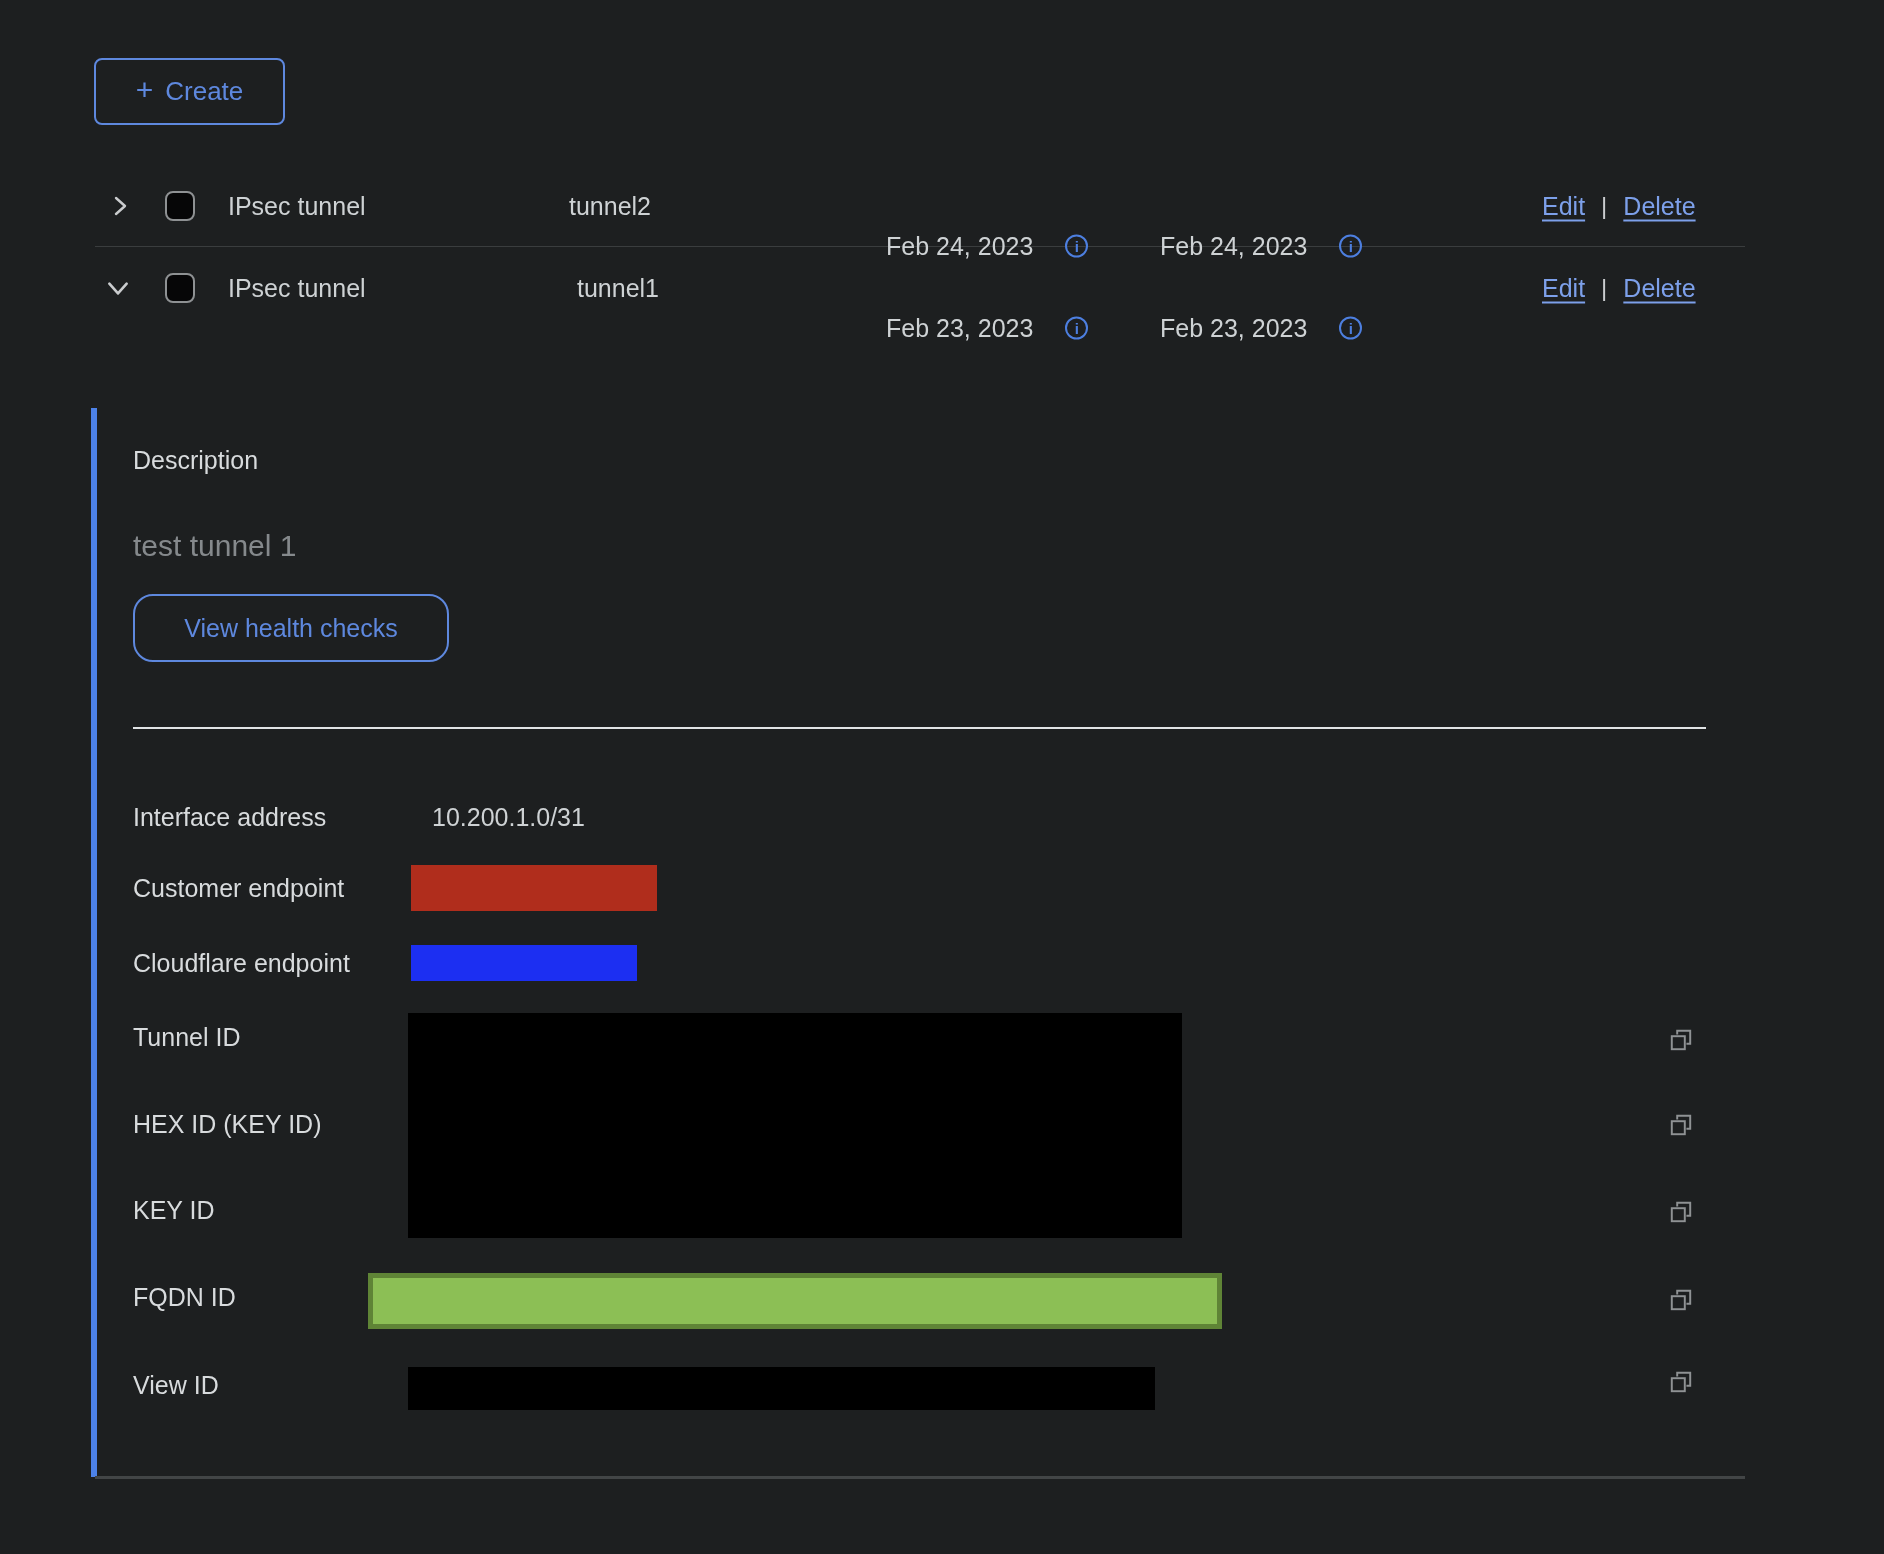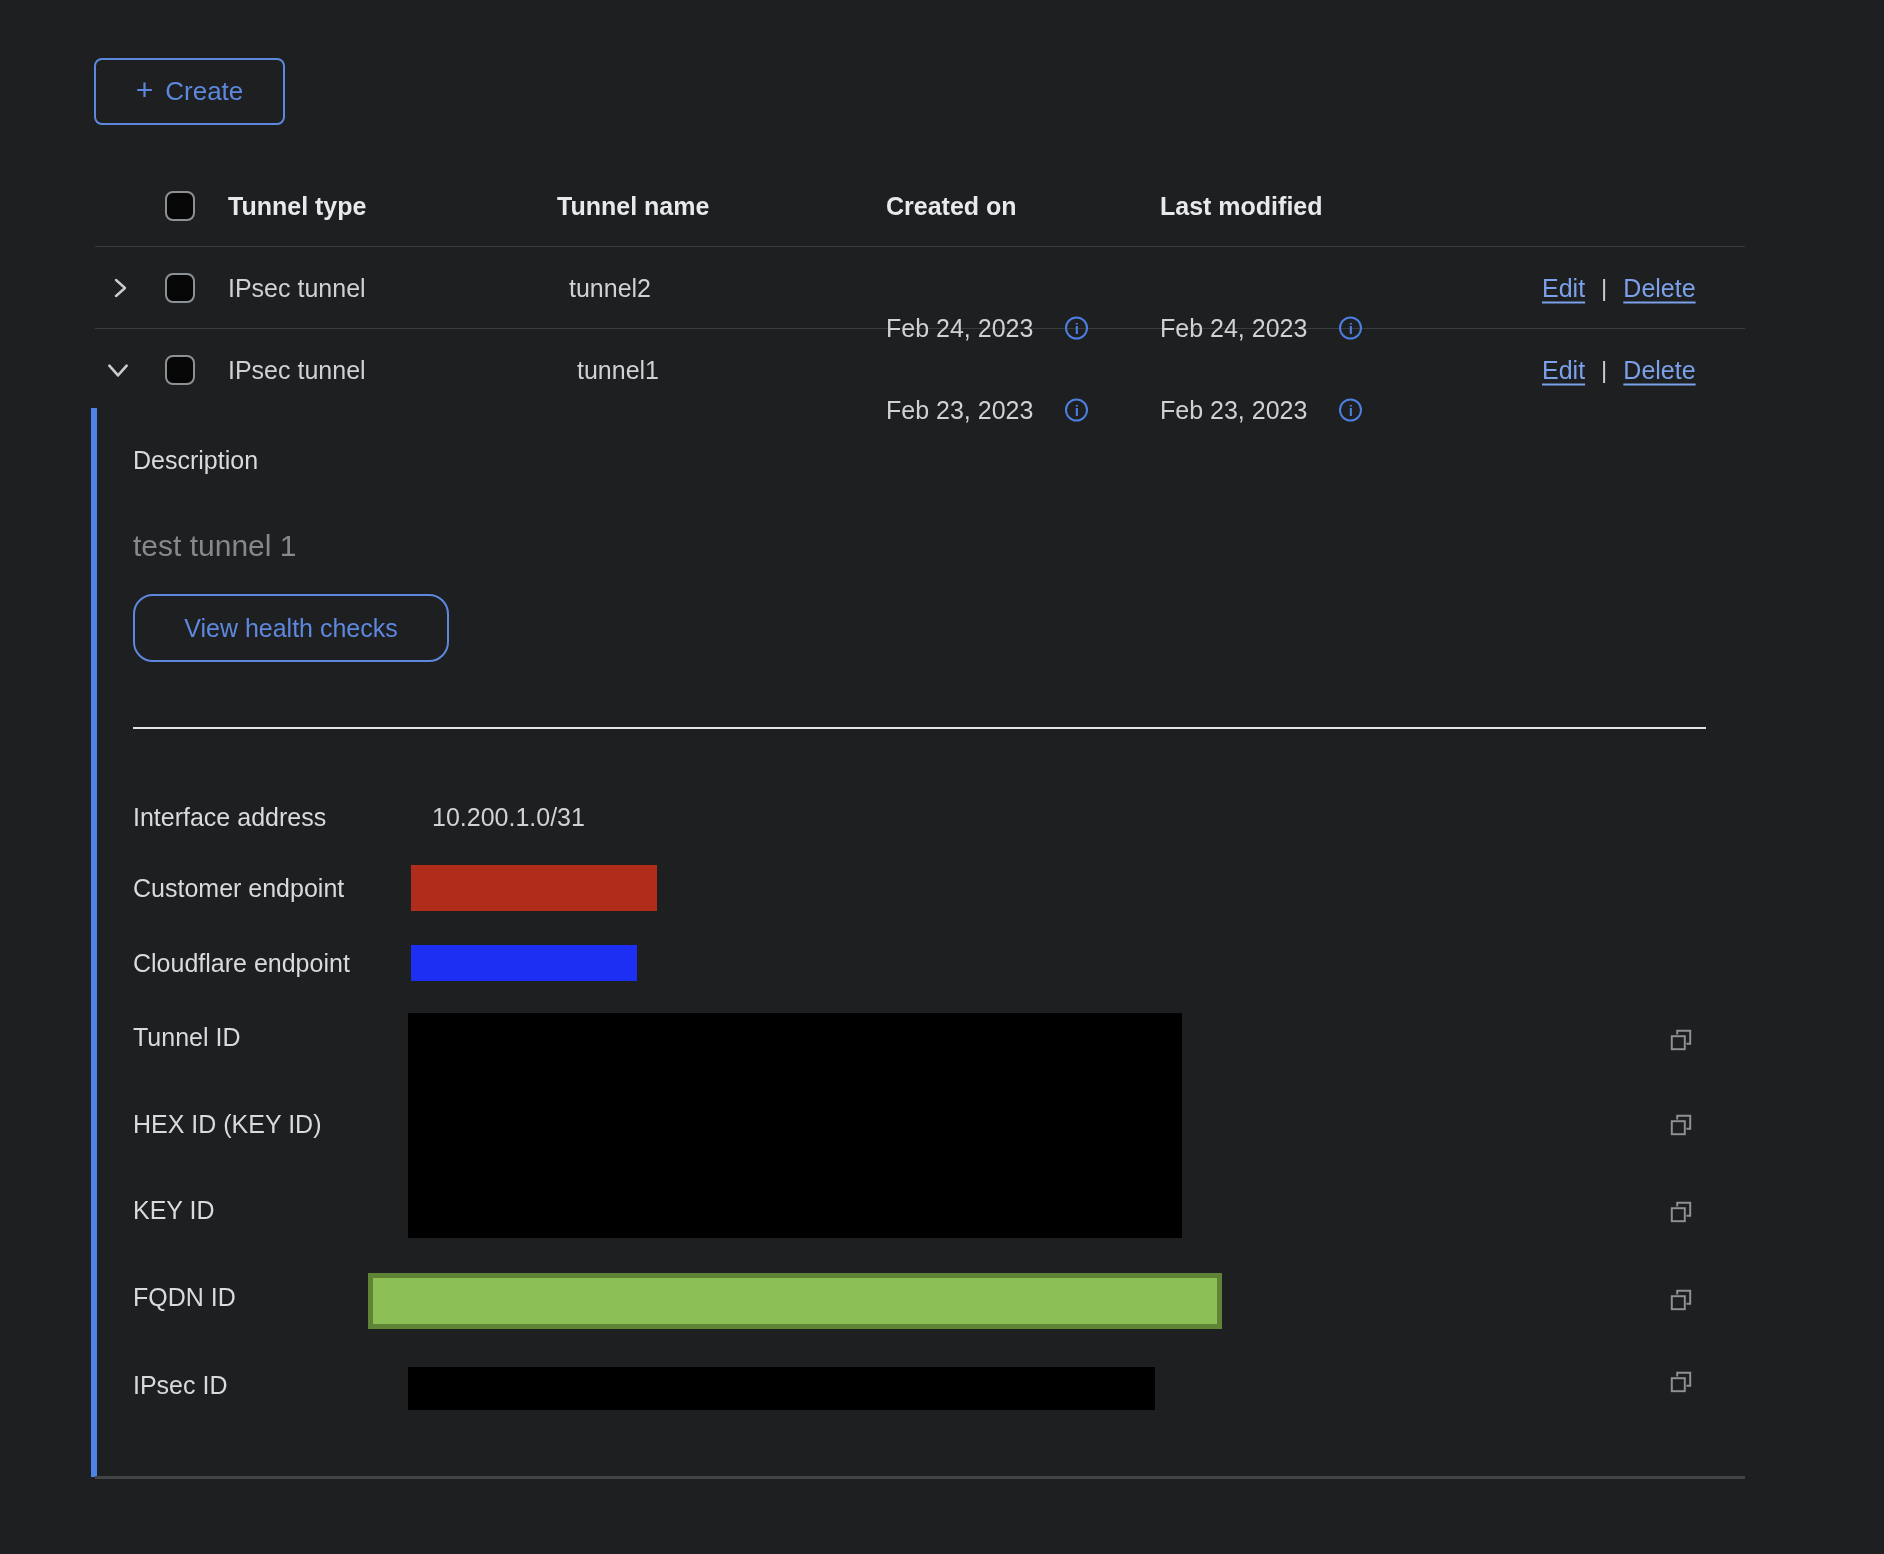--- a/index.html
+++ b/index.html
@@ -76,29 +76,20 @@
 </head>
 <body>
 
 <button class="create-btn">
   <span class="plus">+</span>
   <span>Create</span>
 </button>
 
 <div class="table">
 
-  <div class="trow">
-    <div class="cell" style="left:70px;">
-        <div class="chk"></div>
-      </div>
-    <div class="cell hdr" style="left:133px;">Tunnel type</div>
-    <div class="cell hdr" style="left:462px;">Tunnel name</div>
-    <div class="cell hdr" style="left:791px;">Created on</div>
-    <div class="cell hdr" style="left:1065px;">Last modified</div>
-  </div>
 
   <div class="trow">
     <div class="cell chev" style="left:8px;">
       <svg width="24" height="24" viewBox="0 0 24 24" fill="none" stroke="#caccce" stroke-width="2.4" stroke-linecap="round" stroke-linejoin="round">
           <polyline points="8,4 17,12 8,20"></polyline>
         </svg>
     </div>
     <div class="cell" style="left:70px;">
         <div class="chk"></div>
       </div>
@@ -157,21 +148,21 @@
 
 <div class="d-label" style="left:133px;top:803px;">Interface address</div>
 <div class="d-value" style="left:432px;top:803px;">10.200.1.0/31</div>
 
 <div class="d-label" style="left:133px;top:874px;">Customer endpoint</div>
 <div class="d-label" style="left:133px;top:949px;">Cloudflare endpoint</div>
 <div class="d-label" style="left:133px;top:1023px;">Tunnel ID</div>
 <div class="d-label" style="left:133px;top:1110px;">HEX ID (KEY ID)</div>
 <div class="d-label" style="left:133px;top:1196px;">KEY ID</div>
 <div class="d-label" style="left:133px;top:1283px;">FQDN ID</div>
-<div class="d-label" style="left:133px;top:1371px;">IPsec ID</div>
+<div class="d-label" style="left:133px;top:1371px;">View ID</div>
 
 <div class="red-red"></div>
 <div class="red-blue"></div>
 <div class="red-black-big"></div>
 <div class="red-green"></div>
 <div class="red-black-sm"></div>
 
 <div class="copy-ic" style="top:1027px;">
   <svg width="26" height="26" viewBox="0 0 24 24" fill="none" stroke="#8f9294" stroke-width="1.8">
       <polyline points="8.5,7 8.5,3.5 20.5,3.5 20.5,15.5 17,15.5"></polyline>

